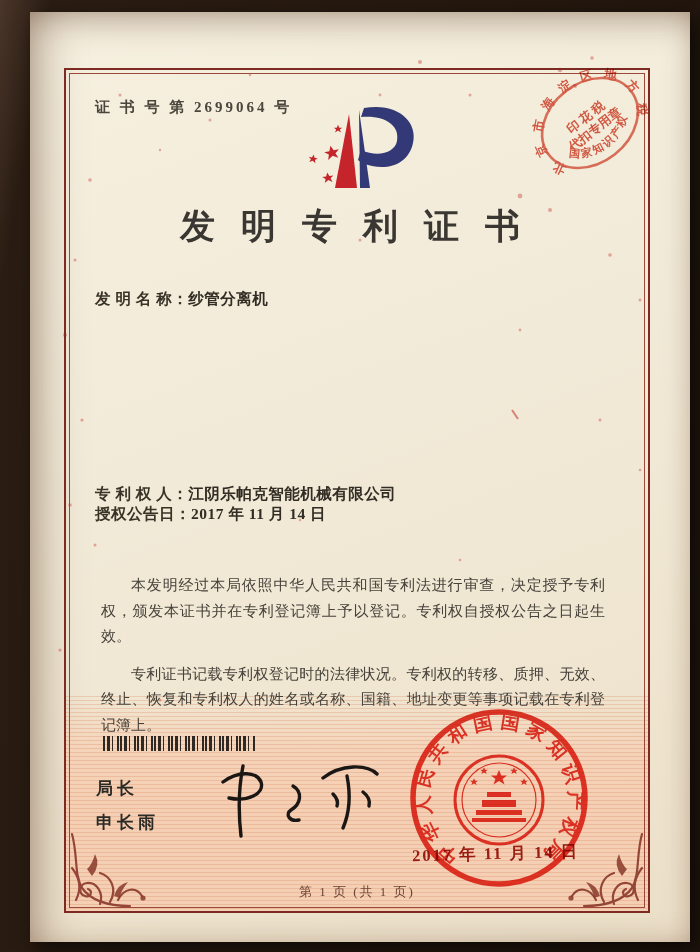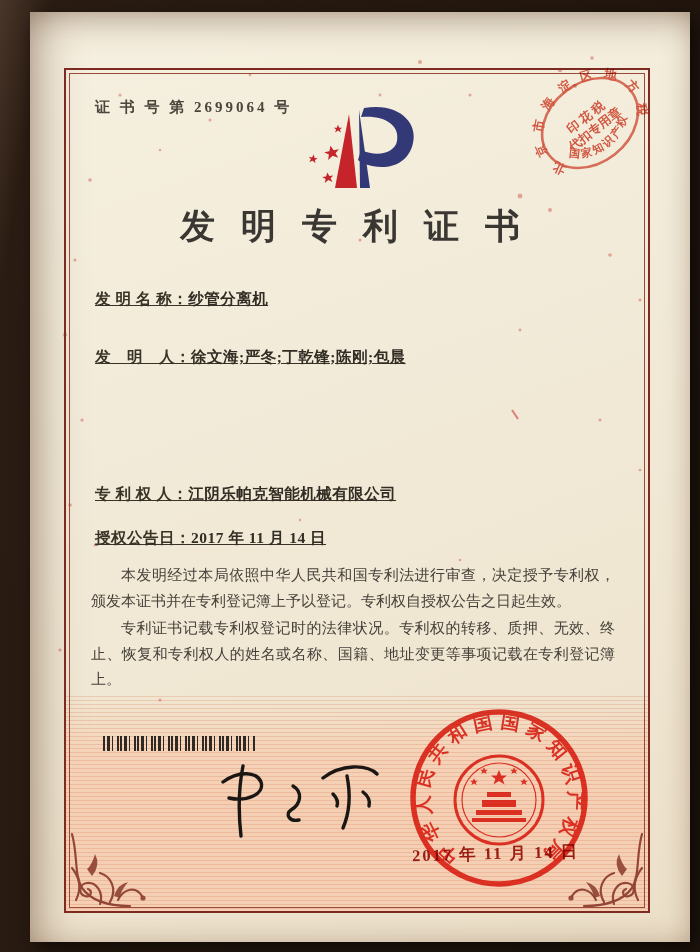--- a/index.html
+++ b/index.html
@@ -26,25 +26,25 @@
   
   .flourish{position:absolute;width:100px;height:100px;}
   .flourish.bl{left:66px;top:816px;}
   .flourish.br{left:548px;top:816px;transform:scaleX(-1);}
   
   .cert-number{position:absolute;left:95px;top:98px;font-size:15px;letter-spacing:3px;
                color:#4a463c;font-weight:600;text-align:center;}
   .main-title{position:absolute;left:0;right:0;top:203px;text-align:center;font-size:35px;
               font-weight:700;color:#3a3733;letter-spacing:26px;transform:translateX(13px);}
   .field-row{position:absolute;left:95px;font-size:15.5px;color:#383327;font-weight:600;
-             letter-spacing:.5px;white-space:nowrap;text-decoration:underline;}
+             letter-spacing:.5px;white-space:nowrap;}
   .field-row .val{font-weight:600;color:#322d24;}
   .body-text{position:absolute;left:89px;top:561px;width:528px;font-size:15px;
              line-height:25.6px;color:#46413a;text-align:justify;font-weight:500;}
-  .body-text p{margin:2px;text-indent:2em;}
+  .body-text p{margin:12px;text-indent:2em;}
   .barcode{position:absolute;left:103px;top:736px;width:153px;height:15px;opacity:.88;
      background:repeating-linear-gradient(90deg,#151210 0 2px,transparent 2px 4px,
         #151210 4px 7px,transparent 7px 9px,#151210 9px 10px,transparent 10px 14px,
         #151210 14px 16px,transparent 16px 17px);}
   .director{position:absolute;left:96px;top:772px;font-size:17px;font-weight:700;
             color:#2c2a25;letter-spacing:4px;line-height:34px;}
   .signature-svg{position:absolute;left:205px;top:752px;mix-blend-mode:multiply;}
   .seal-svg{position:absolute;left:403px;top:702px;mix-blend-mode:multiply;opacity:.95;}
   .seal-date{position:absolute;left:412px;top:843px;font-size:16.5px;font-weight:700;
              color:#a3251b;letter-spacing:2px;transform:rotate(-1.5deg);mix-blend-mode:multiply;}
@@ -158,37 +158,38 @@
       <text x="85" y="72" text-anchor="middle" font-size="12.5" font-weight="bold">印 花 税</text>
       <text x="85" y="87" text-anchor="middle" font-size="12.5" font-weight="bold">代扣专用章</text>
     </g>
   </svg>
 
   <div class="main-title">发明专利证书</div>
 
   <div class="field-row" style="top:289px">
     <span>发 明 名 称：</span><span class="val">纱管分离机</span>
   </div>
-  <div class="field-row" style="top:347px">
-    <span>发　明　人：</span><span class="val">徐文海;严冬;丁乾锋;陈刚;包晨</span>
-  </div>
   <div class="field-row" style="top:484px">
     <span>专 利 权 人：</span><span class="val">江阴乐帕克智能机械有限公司</span>
   </div>
-  <div class="field-row" style="top:528px">
+  <div class="field-row" style="top:504px">
     <span>授权公告日：</span><span class="val">2017 年 11 月 14 日</span>
   </div>
 
   <div class="body-text">
     <p>本发明经过本局依照中华人民共和国专利法进行审查，决定授予专利权，颁发本证书并在专利登记簿上予以登记。专利权自授权公告之日起生效。</p>
     <p>专利证书记载专利权登记时的法律状况。专利权的转移、质押、无效、终止、恢复和专利权人的姓名或名称、国籍、地址变更等事项记载在专利登记簿上。</p>
   </div>
 
   <div class="barcode"></div>
 
+  <div class="director">
+    <div>局长</div>
+    <div>申长雨</div>
+  </div>
 
   <svg class="signature-svg" width="190" height="95" viewBox="0 0 190 95">
     <g stroke="#1c1c1c" stroke-width="3.4" fill="none" stroke-linecap="round" stroke-linejoin="round">
       <path d="M38,14 C34,34 33,58 36,84"></path>
       <path d="M18,30 C34,18 52,20 56,30 C60,42 42,50 24,46"></path>
       <path d="M88,34 C98,40 96,52 86,58 C80,62 84,70 94,68"></path>
       <path d="M118,26 C136,12 162,12 172,22"></path>
       <path d="M142,24 C146,44 144,62 138,76"></path>
       <path d="M128,42 q6,6 4,12"></path>
       <path d="M158,40 q8,6 6,14"></path>
@@ -214,13 +215,14 @@
         <use href="#st" transform="translate(25,-18) scale(0.38)"></use>
         <rect x="-12" y="-8" width="24" height="5"></rect>
         <rect x="-17" y="0" width="34" height="7"></rect>
         <rect x="-23" y="10" width="46" height="5"></rect>
         <rect x="-27" y="18" width="54" height="4"></rect>
       </g>
     </g>
   </svg>
   <div class="seal-date">2017 年 11 月 14 日</div>
 
+  <div class="footer-page">第 1 页 (共 1 页)</div>
 </div>
 
 </body></html>

